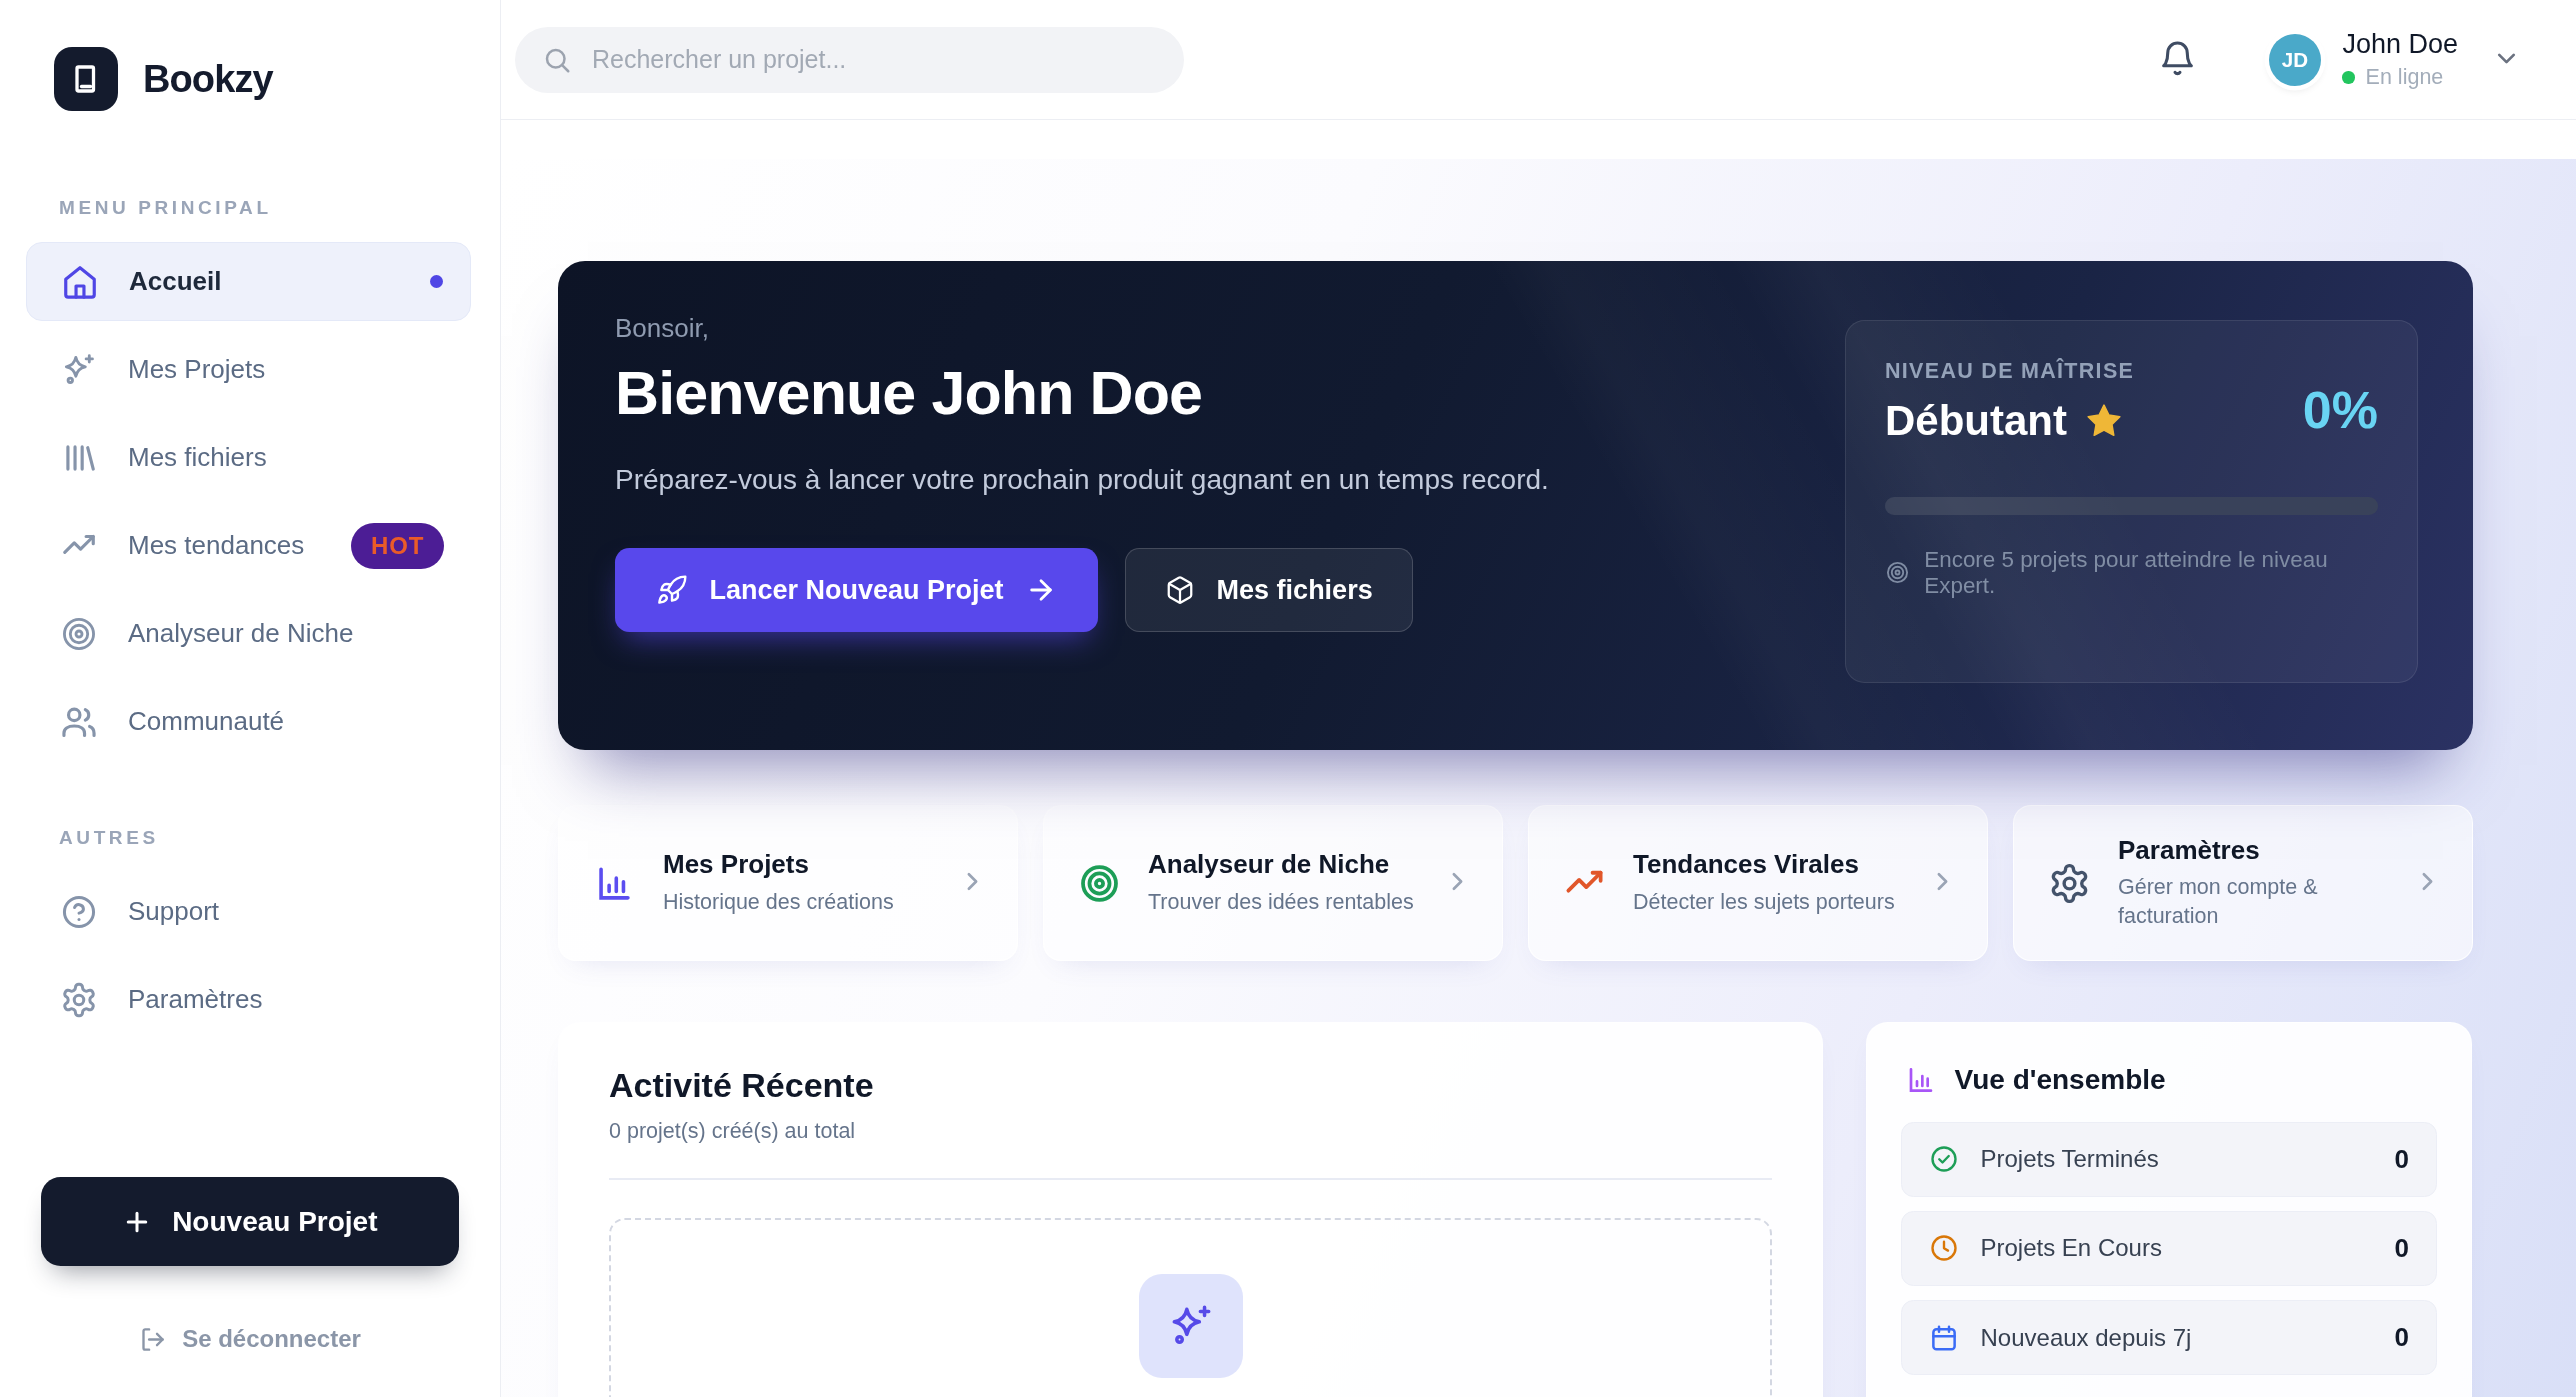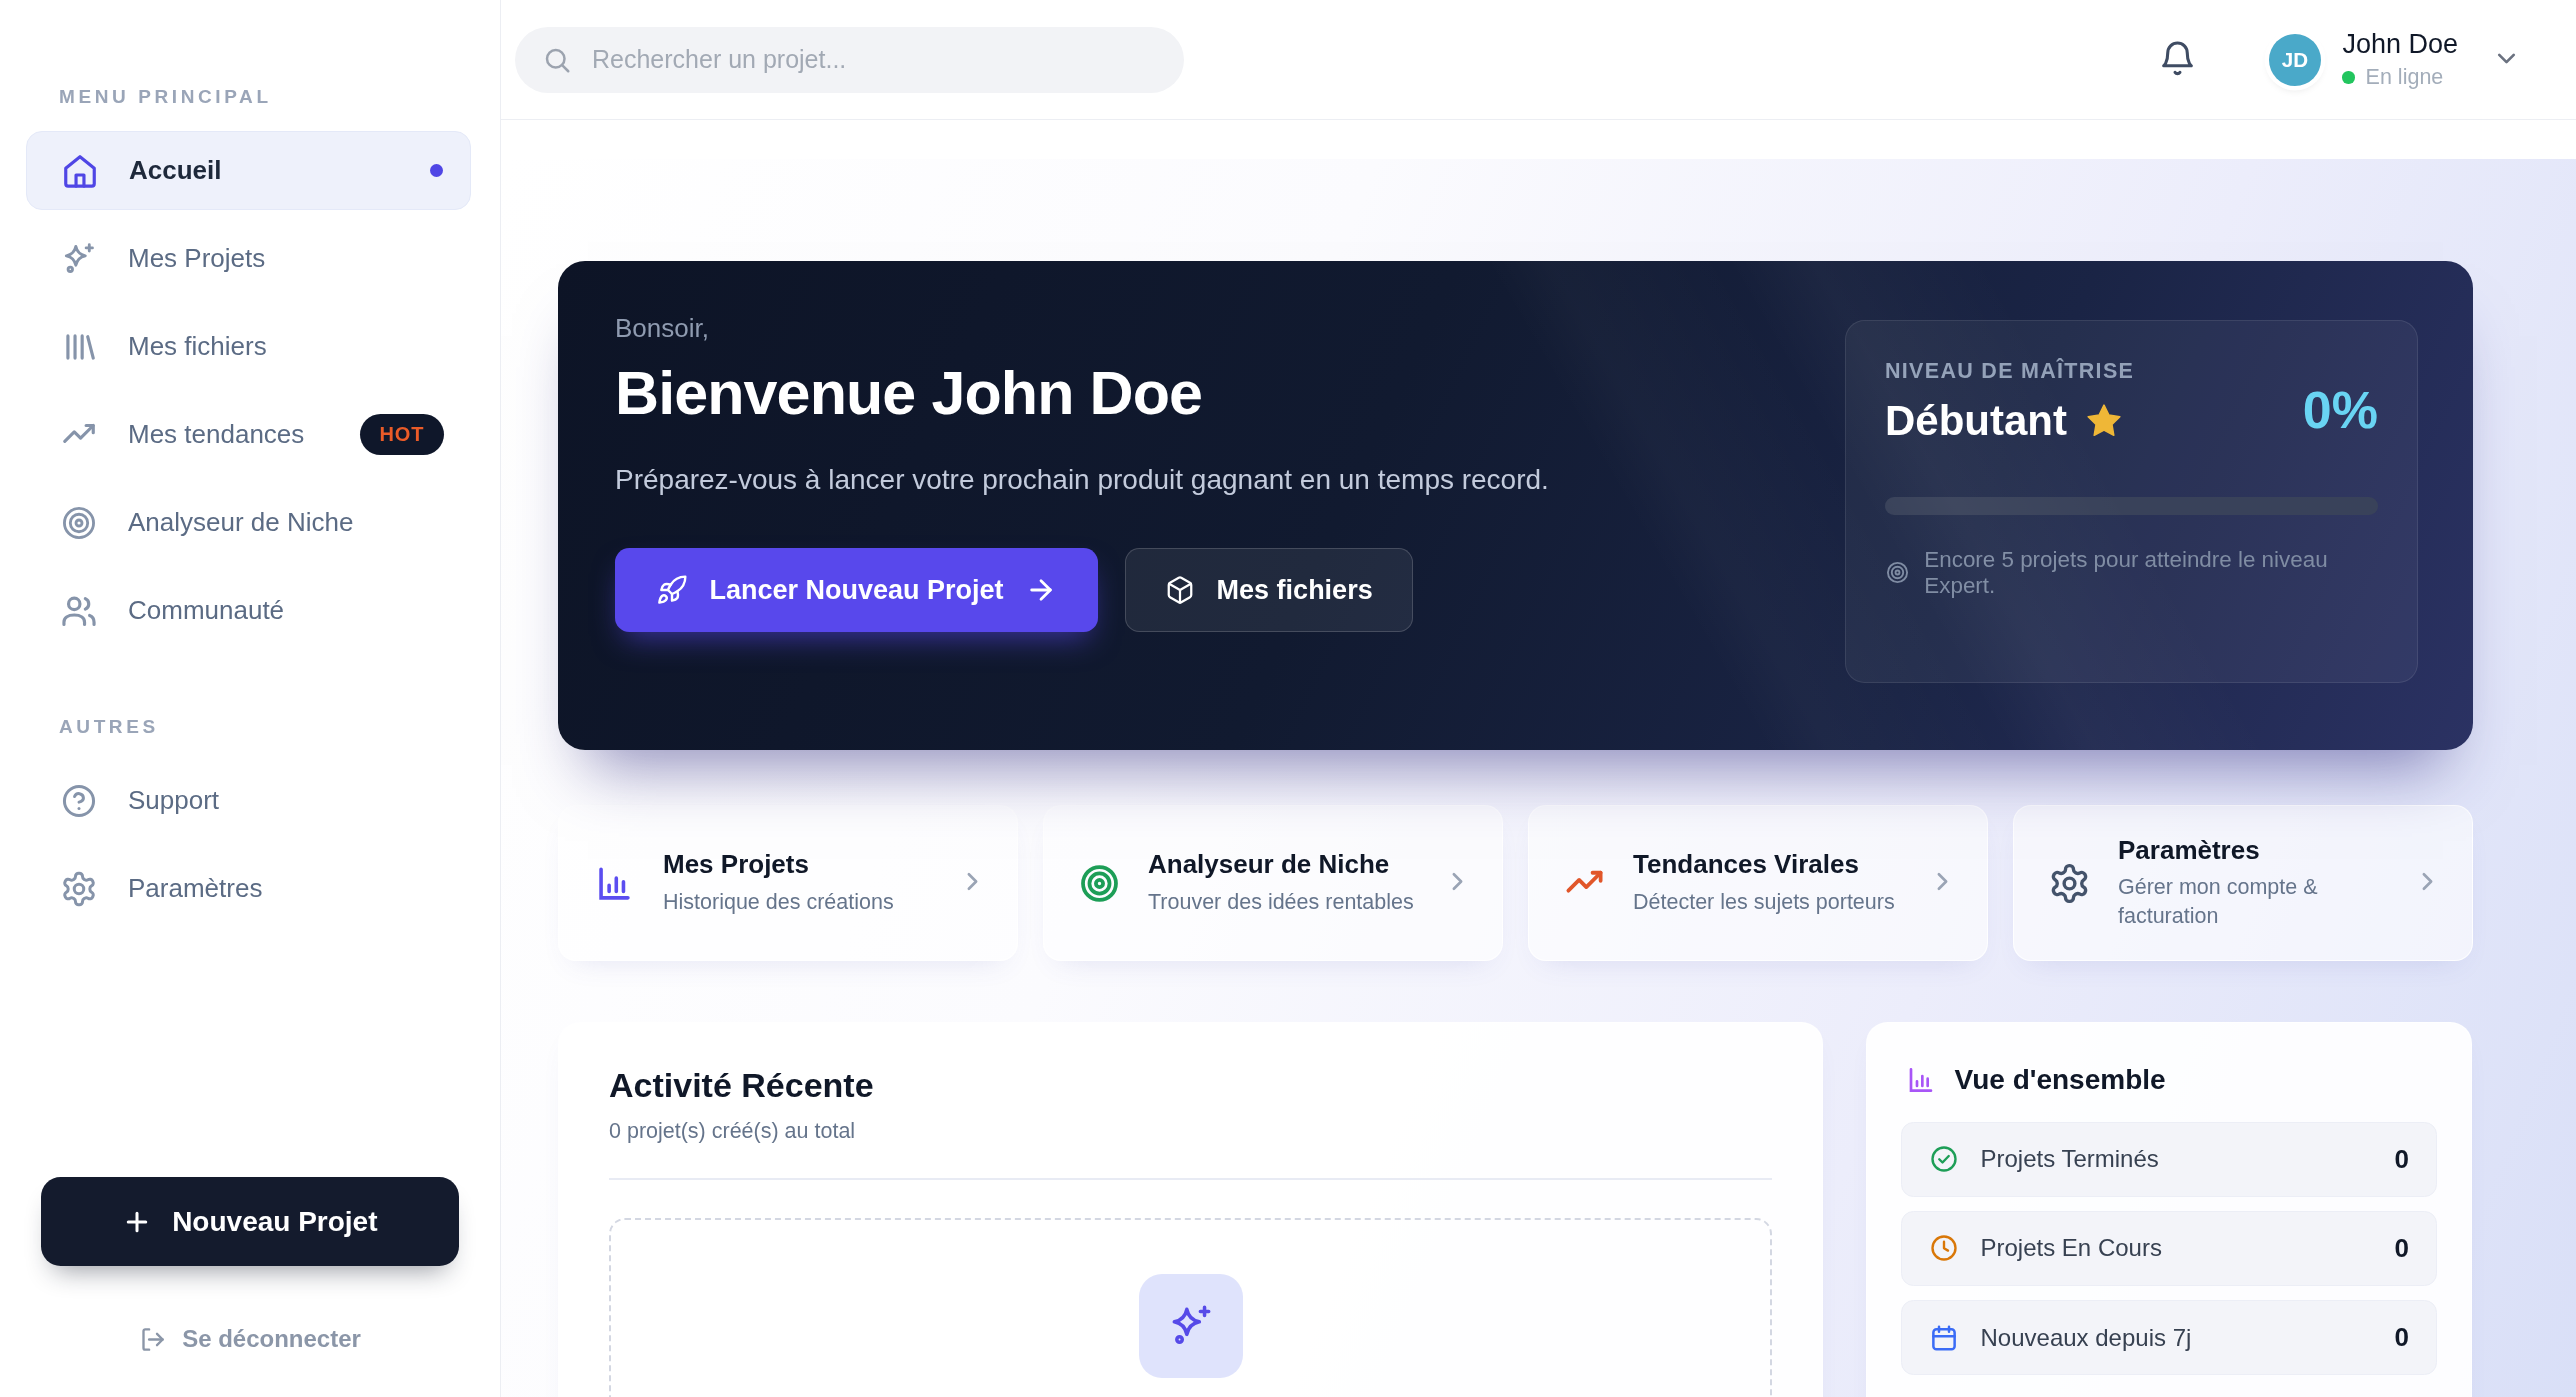--- a/index.html
+++ b/index.html
@@ -17,21 +17,21 @@
   .section-label.second { margin-top:66px; }
   .nav-list { padding:0 29px 0 26px; display:flex; flex-direction:column; gap:9px; }
   .nav-item { display:flex; align-items:center; height:79px; padding:0 27px 0 34px; border-radius:16px; cursor:pointer; }
   .nav-item .nav-ico { width:38px; height:38px; display:flex; align-items:center; justify-content:center; }
   .nav-item .nav-ico svg { width:38px; height:38px; stroke:#8694aa; }
   .nav-label { margin-left:30px; font-size:26px; color:#5b6b84; font-weight:400; }
   .nav-item.active { background:#eef1fb; border:0.9px solid #e4e9f8; }
   .nav-item.active .nav-ico svg { stroke:#4f46e5; }
   .nav-item.active .nav-label { color:#1e293b; font-weight:700; }
   .nav-dot { margin-left:auto; width:13.4px; height:13.4px; border-radius:50%; background:#4f46e5; }
-  .hot-badge { margin-left:auto; background:#0f172a; color:#ea5b28; font-size:20px; font-weight:700; padding:9px 19.7px; border-radius:894px; letter-spacing:0.9px; }
+  .hot-badge { margin-left:auto; background:#4c1d95; color:#ea5b28; font-size:24px; font-weight:700; padding:9px 19.7px; border-radius:894px; letter-spacing:0.9px; }
   .sidebar-bottom { margin-top:auto; padding:0 41px 45px; }
   .new-project-btn { width:100%; height:89px; background:#141b2d; border:none; border-radius:19.7px; color:#fff; font-family:inherit; font-size:28px; font-weight:700; display:flex; align-items:center; justify-content:center; gap:19.7px; cursor:pointer; box-shadow:0 16px 27px -12.5px rgba(20,27,45,.45); }
   .new-project-btn svg { width:30px; height:30px; }
   .logout-row { margin-top:59px; display:flex; align-items:center; justify-content:center; gap:16px; color:#8b96a8; font-size:24px; font-weight:700; cursor:pointer; }
   .logout-row svg { width:27px; height:27px; stroke:#8b96a8; }
 
   
   .main { flex:1; display:flex; flex-direction:column; min-width:0;gap:39px; }
   .topbar { height:120px; background:#ffffff; border-bottom:1.8px solid #eceef3; display:flex; align-items:center; position:relative; flex-shrink:0; }
   .search-pill { margin-left:14.3px; width:669px; height:66px; background:#f2f3f6; border-radius:34px; display:flex; align-items:center; padding:0 27px; }
@@ -107,20 +107,29 @@
   .stat-label { margin-left:21.5px; font-size:24px; color:#374151; }
   .stat-value { margin-left:auto; font-size:26px; font-weight:800; color:#101828; }
   .partial-card { margin-top:39px; height:54px; background:rgba(255,255,255,.92); border:1.8px solid rgba(255,255,255,.9); border-radius:21.5px 21.5px 0 0; }
 </style>
 </head>
 <body>
 
 <div id="app">
 
   <aside class="sidebar">
+    <div class="logo-row">
+      <div class="logo-box">
+        <svg viewBox="0 0 24 24" fill="none" stroke="#fff" stroke-width="2.2" stroke-linecap="round" stroke-linejoin="round">
+            <path d="M7 4h9a1 1 0 0 1 1 1v14a1 1 0 0 1-1 1H7a1 1 0 0 1-1-1V5a1 1 0 0 1 1-1z"></path>
+            <path d="M9 17h6"></path>
+          </svg>
+      </div>
+      <span class="brand-name">Bookzy</span>
+    </div>
 
     <div class="section-label">MENU PRINCIPAL</div>
 
     <nav class="nav-list">
       <div class="nav-item active">
         <span class="nav-ico">
           <svg viewBox="0 0 24 24" fill="none" stroke-width="2" stroke-linecap="round" stroke-linejoin="round">
               <path d="M3 10.2 12 3l9 7.2V20a1.5 1.5 0 0 1-1.5 1.5h-15A1.5 1.5 0 0 1 3 20z"></path>
               <path d="M9.5 21.5v-7h5v7"></path>
             </svg>

